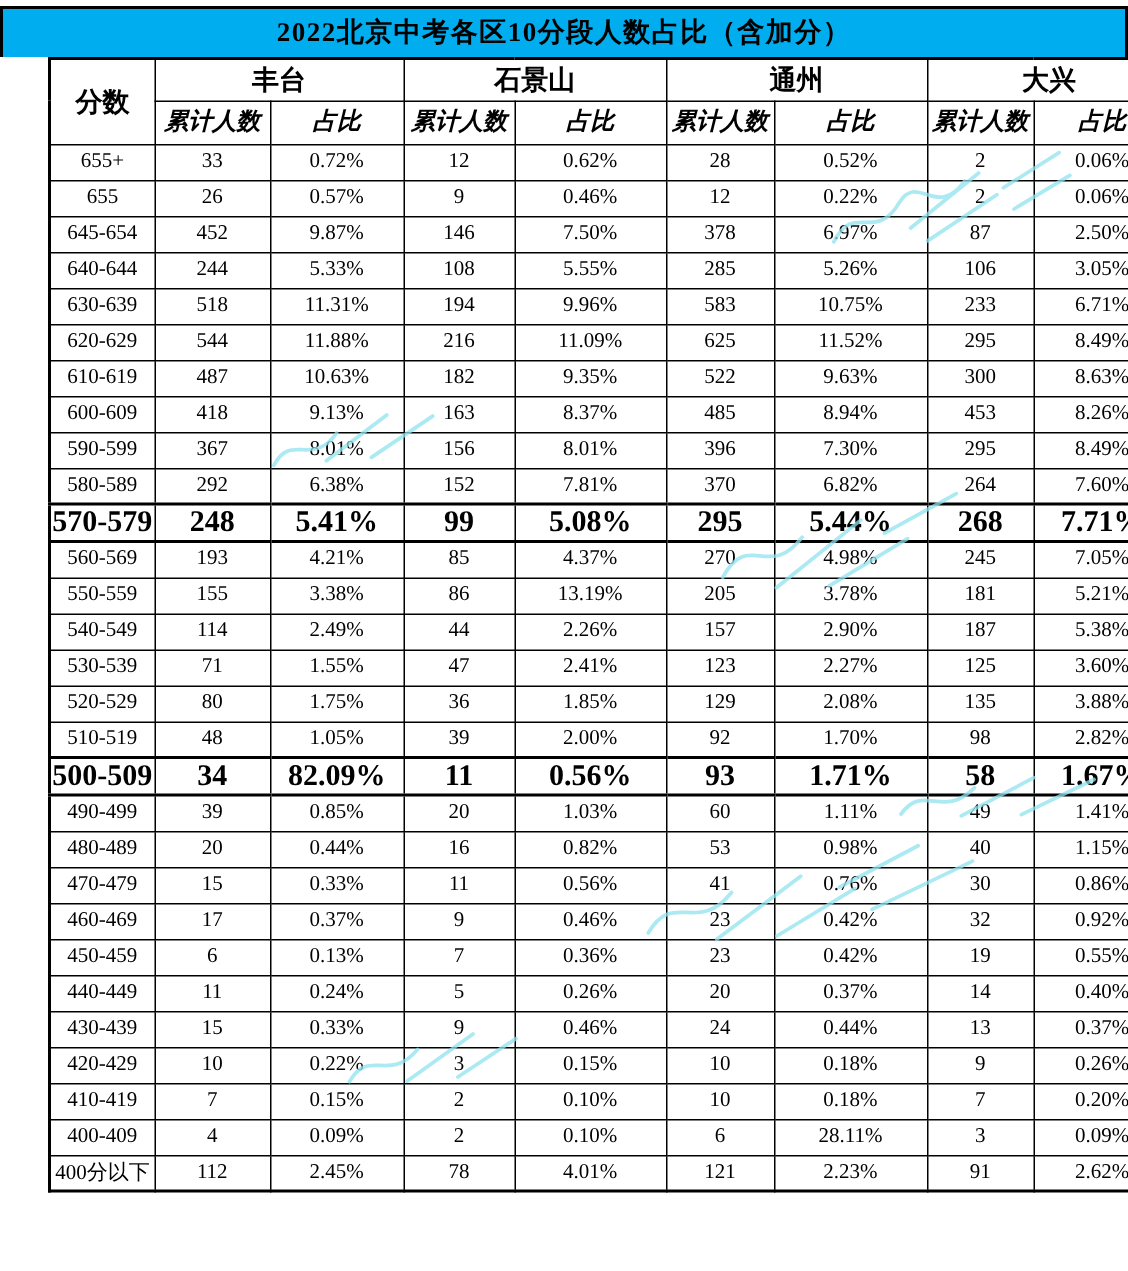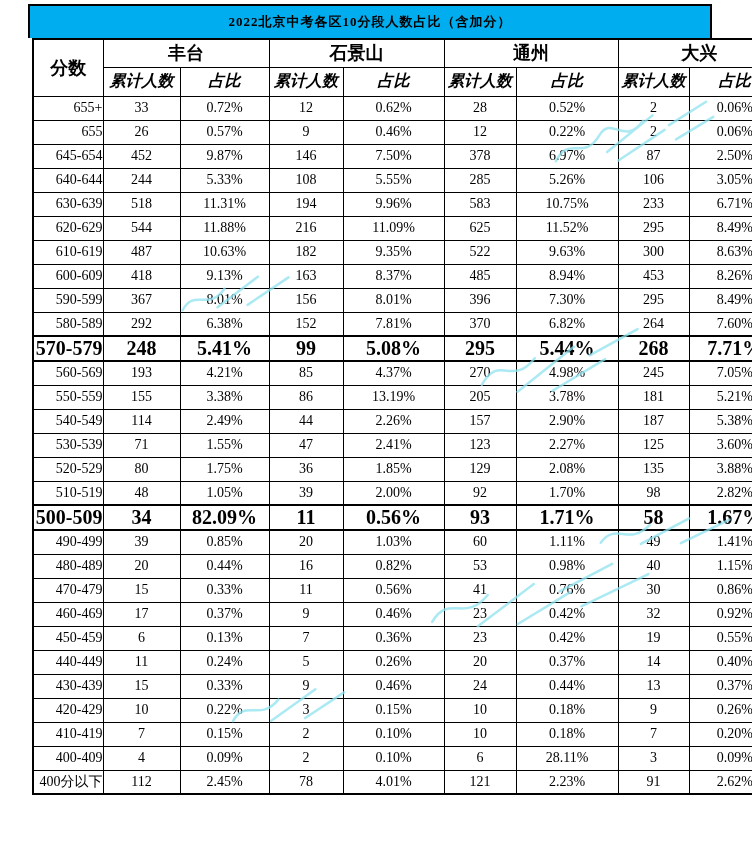--- a/index.html
+++ b/index.html
@@ -12,31 +12,30 @@
   html, body { margin: 0; padding: 0; background: #ffffff; }
   body {
     width: 752px; height: 847px;
     font-family: "Liberation Serif", "DejaVu Serif", serif;
     color: #000;
   }
   .page { position: relative; width: 752px; height: 847px; overflow: hidden; background: #fff; }
   .table-outer { position: absolute; top: 4px; left: 0; width: 752px; }
 
   .title-bar {
-    width: 684px; height: 34px;
+    width: 752px; height: 34px;
     background: var(--title-bg);
     color: var(--title-text);
     border: 2px solid var(--border);
     border-bottom: none;
     font-weight: bold;
-    font-size: 13px;
+    font-size: 18px;
     line-height: 31px;
     text-align: center;
     letter-spacing: 1px;
-    margin-left: 28px;
   }
 
   table.data-table {
     width: 732px;
     border-collapse: collapse;
     table-layout: fixed;
     border: 2px solid var(--border);
     margin-left: 32px;
   }
   th, td {
@@ -46,21 +45,21 @@
     padding: 0;
     overflow: hidden;
     white-space: nowrap;
   }
   thead th { font-weight: bold; background: #fff; }
   tr.district-row th { height: 28px; font-size: 18px; }
   tr.subheader-row th { height: 29px; font-size: 16px; font-style: italic; }
   th.score-header { font-size: 18px; }
 
   tbody td { height: 24px; font-size: 14px; background: transparent; }
-  tbody td.score-cell { font-size: 14px; text-align: right; }
+  tbody td.score-cell { font-size: 14px; }
   tr.bold-row td {
     font-weight: bold;
     font-size: 20px;
     border-top-width: 2px;
     border-bottom-width: 2px;
   }
 
   .wm {
     position: absolute;
     pointer-events: none;

